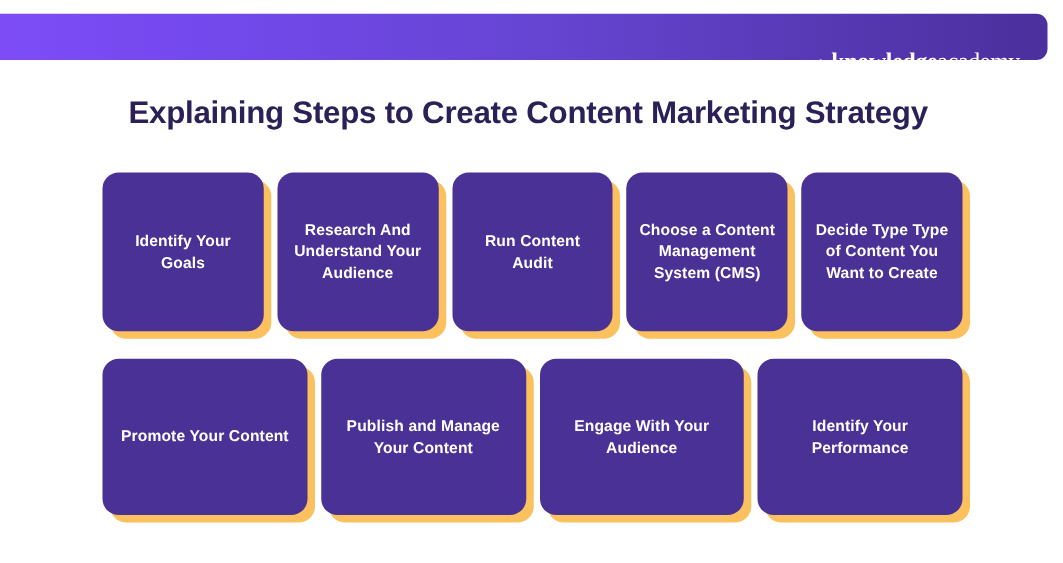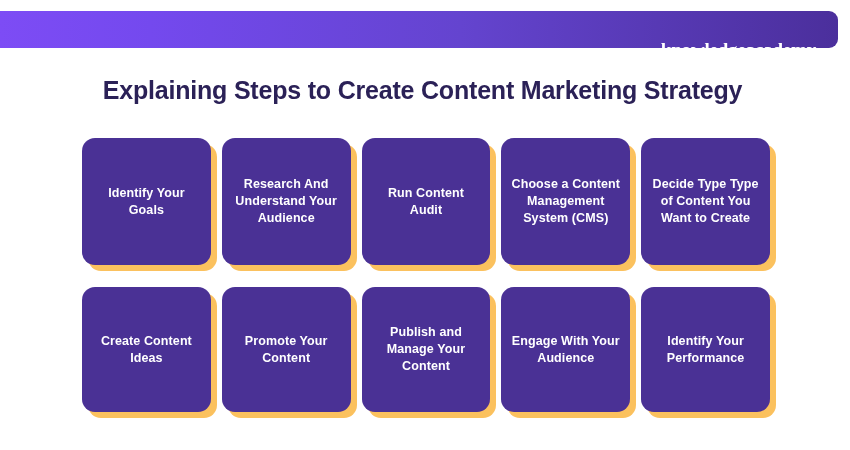--- a/index.html
+++ b/index.html
@@ -42,21 +42,21 @@
     font-style: italic;
     font-size: 11px;
     font-weight: normal;
     margin-right: 0.5px;
     margin-top: 48px;
   }
   #brand-logo .brand-knowledge {
     font-weight: bold;
   }
   #brand-logo .brand-academy {
-    font-weight: bold;
+    font-weight: normal;
   }
 
   
   #page-title {
     position: absolute;
     left: 0;
     top: 76px;
     width: 845px;
     text-align: center;
     color: #2b2157;
@@ -162,26 +162,20 @@
       <div class="card-face">
         <span class="card-label">Decide Type Type of Content You Want to Create</span>
       </div>
     </div>
   </div>
 
   <div class="card-row row-2">
     <div class="card">
       <div class="card-shadow"></div>
       <div class="card-face">
-        <span class="card-label">Create Content Ideas</span>
-      </div>
-    </div>
-    <div class="card">
-      <div class="card-shadow"></div>
-      <div class="card-face">
         <span class="card-label">Promote Your Content</span>
       </div>
     </div>
     <div class="card">
       <div class="card-shadow"></div>
       <div class="card-face">
         <span class="card-label">Publish and Manage Your Content</span>
       </div>
     </div>
     <div class="card">

